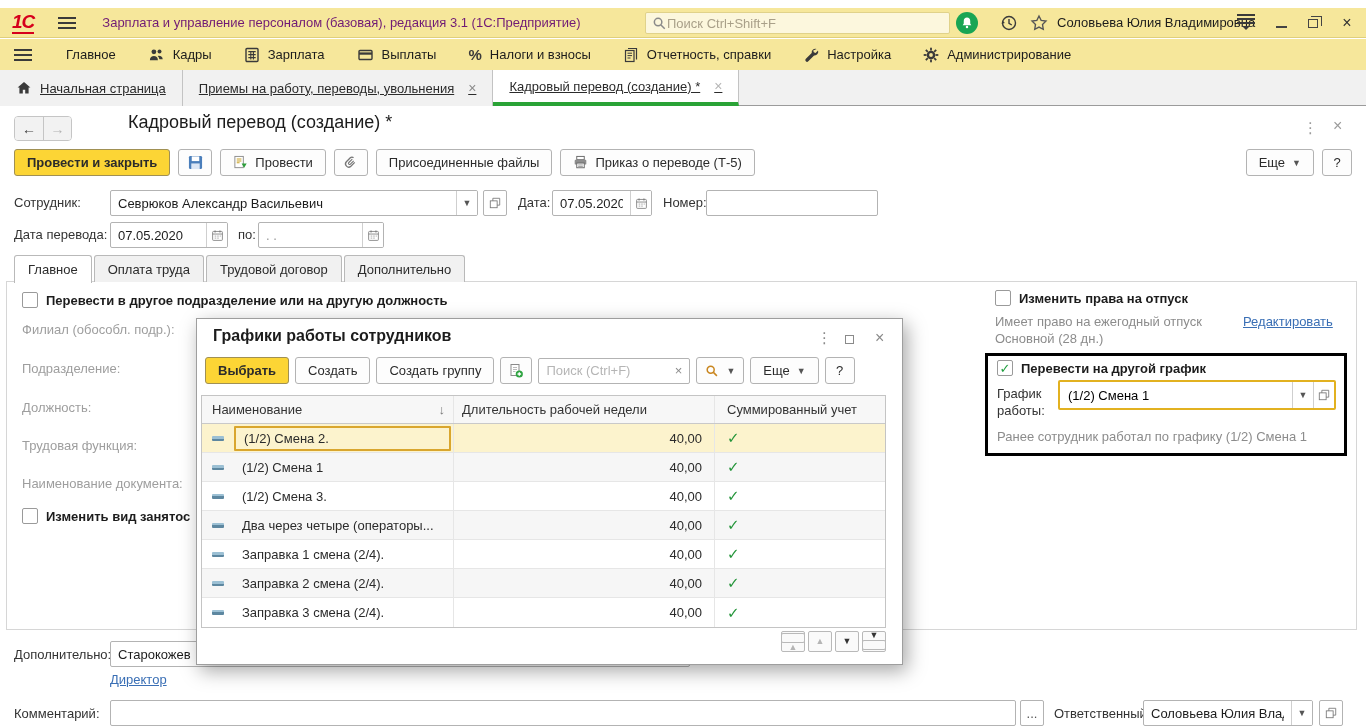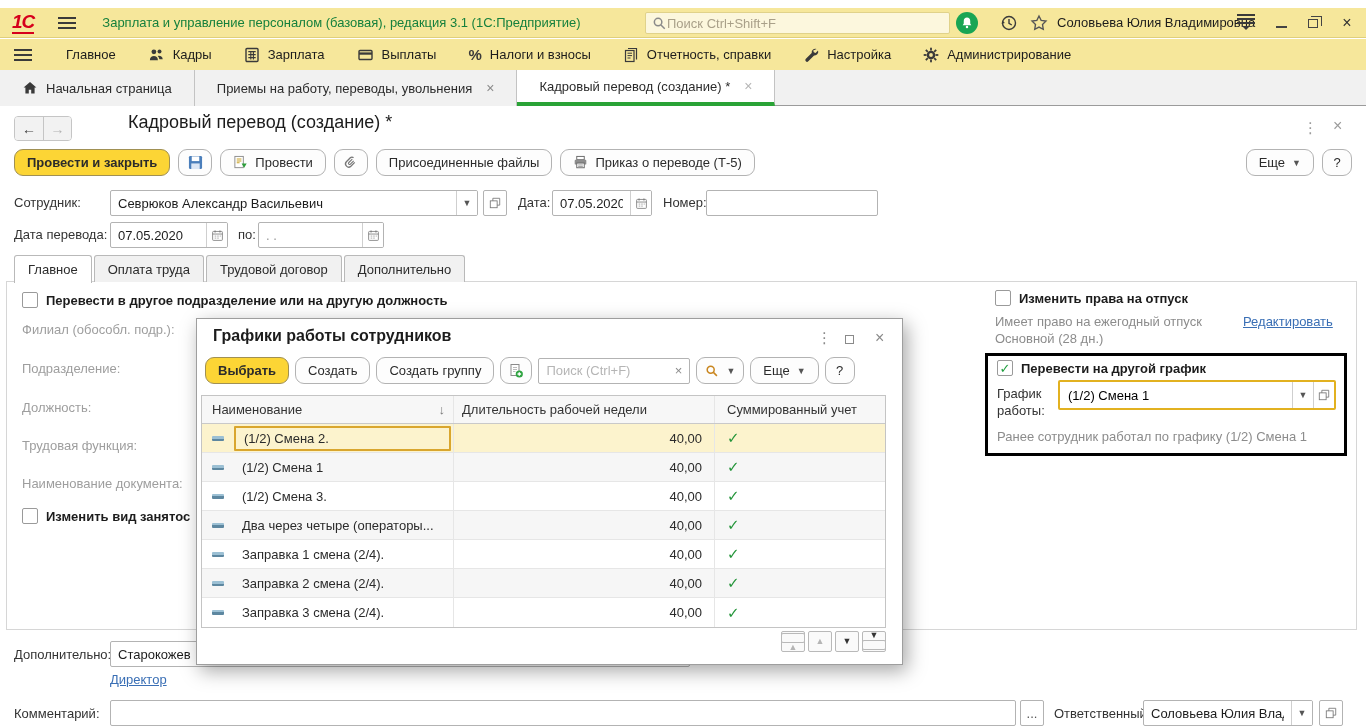--- a/index.html
+++ b/index.html
@@ -8,21 +8,21 @@
   .app { position:relative; width:1366px; height:728px;margin-top:8px; }
   .abs { position:absolute; }
 
   
   .titlebar { position:absolute; left:0; top:0; width:1366px; height:30px;
     background:#f6e79b; display:flex; align-items:center; border-bottom:1px solid #dfcf7c; }
   .logo { font-weight:bold; font-style:italic; color:#d6001c; font-size:19px; margin:0 10px 0 12px; letter-spacing:-1px; border-bottom:2px solid #d6001c; line-height:20px;}
   .burger { width:18px; height:12px; display:inline-block; margin:0 0 0 14px;
     border-top:2px solid #3a3a3a; border-bottom:2px solid #3a3a3a; position:relative; }
   .burger::after{ content:""; position:absolute; left:0; top:3px; width:100%; height:2px; background:#3a3a3a; }
-  .apptitle { margin-left:26px; color:#15803d; }
+  .apptitle { margin-left:26px; color:#701a75; }
   .gsearch { position:absolute; left:645px; top:4px; width:305px; height:22px;
     background:#fcf7dd; border:1px solid #e0d28a; border-radius:2px; display:flex; align-items:center; padding:0 6px; }
   .gsearch input { flex:1; border:none; outline:none; background:transparent; font-size:13px; color:#15803d; }
   .gsearch input::placeholder { color:#a9a089; }
   .tbicon { position:absolute; top:3px; width:24px; height:24px; display:flex; align-items:center; justify-content:center; }
   .bellwrap { background:#18a554; border-radius:50%; width:22px; height:22px; top:4px; }
   .user { position:absolute; left:1057px; top:7px; color:#1c1c1c; }
   .svcmenu { position:absolute; left:1237px; top:6px; width:18px; height:16px; }
   .svcmenu i { display:block; height:2px; background:#3a3a3a; margin-bottom:2px; }
   .svcmenu b { display:block; width:0; height:0; margin:1px auto 0; border-left:4px solid transparent; border-right:4px solid transparent; border-top:4px solid #3a3a3a; }
@@ -36,29 +36,29 @@
   .menubar { position:absolute; left:0; top:31px; width:1366px; height:31px; background:#f6e79b;
     display:flex; align-items:center; gap:0; }
   .mburger { margin:0 18px 0 14px; }
   .mitem { display:flex; align-items:center; gap:8px; padding:0 16px; height:31px; color:#1c1c1c; cursor:default; }
   .mitem svg, .mitem .pct { flex:none; }
   .pct { font-weight:bold; font-size:15px; color:#3a3a3a; }
 
   
   .tabbar { position:absolute; left:0; top:62px; width:1366px; height:36px; background:#f1f1f1;
     border-bottom:1px solid #9b9b9b; display:flex; }
-  .wtab { display:flex; align-items:center; gap:8px; padding:0 22px; border-right:1px solid #c3c3c3;
-    color:#2b2b2b; background:#f1f1f1; height:36px; position:relative; }
+  .wtab { display:flex; align-items:center; gap:8px; padding:0 16px; border-right:1px solid #c3c3c3;
+    color:#2b2b2b; background:#f1f1f1; height:36px; position:relative;text-decoration:underline; }
   .wtab .x { color:#8a8a8a; font-size:14px; margin-left:6px; }
   .wtab.active { background:#fff; border-bottom:4px solid #2aa336; z-index:2; }
   .wtab.active .x { color:#b5b5b5; }
 
   
   .btn { display:inline-flex; align-items:center; justify-content:center; gap:7px; height:27px;
-    padding:0 12px; background:#fdfdfd; border:1px solid #b3b3b3; border-radius:9px; color:#2b2b2b; white-space:nowrap; }
+    padding:0 12px; background:#fdfdfd; border:1px solid #b3b3b3; border-radius:3px; color:#2b2b2b; white-space:nowrap; }
   .btn.yellow { background:#fcd535; border-color:#a09054; font-weight:bold; }
   .caret { font-size:9px; color:#555; }
   .grp { display:inline-flex; align-items:center; height:26px; background:#fff;
     border:1px solid #b3b3b3; border-radius:2px; overflow:hidden; }
   .grp input { border:none; outline:none; height:100%; padding:0 7px; font-size:13px; flex:1; min-width:0; color:#1c1c1c; background:transparent;}
   .seg { width:21px; height:100%; border-left:1px solid #cfcfcf; display:flex; align-items:center; justify-content:center; color:#555; font-size:9px; background:#fff; }
   .sqbtn { display:inline-flex; align-items:center; justify-content:center; width:24px; height:26px;
     border:1px solid #b3b3b3; border-radius:2px; background:#fff; }
   .lbl { color:#333; }
   .glbl { color:#9e9e9e; }

